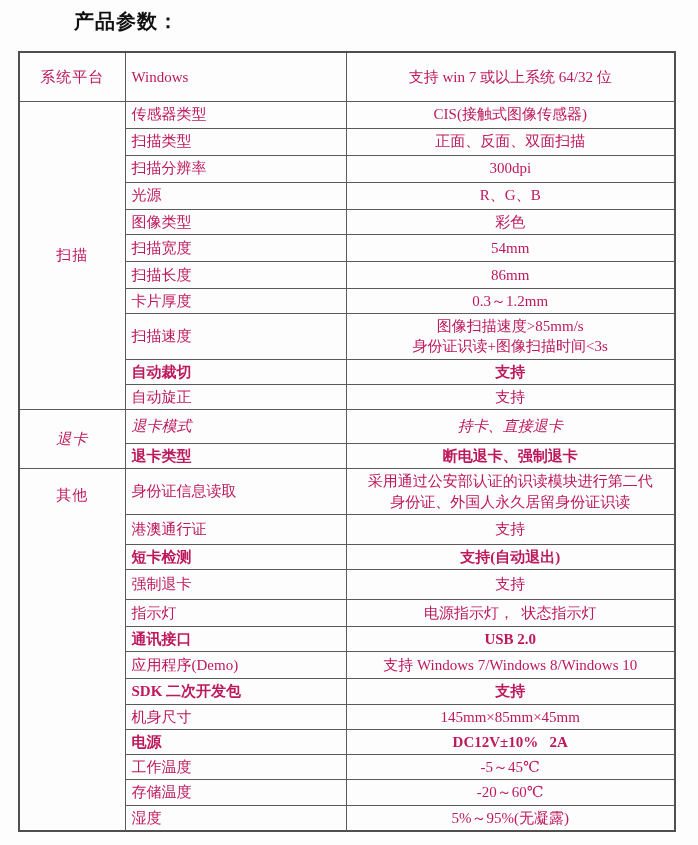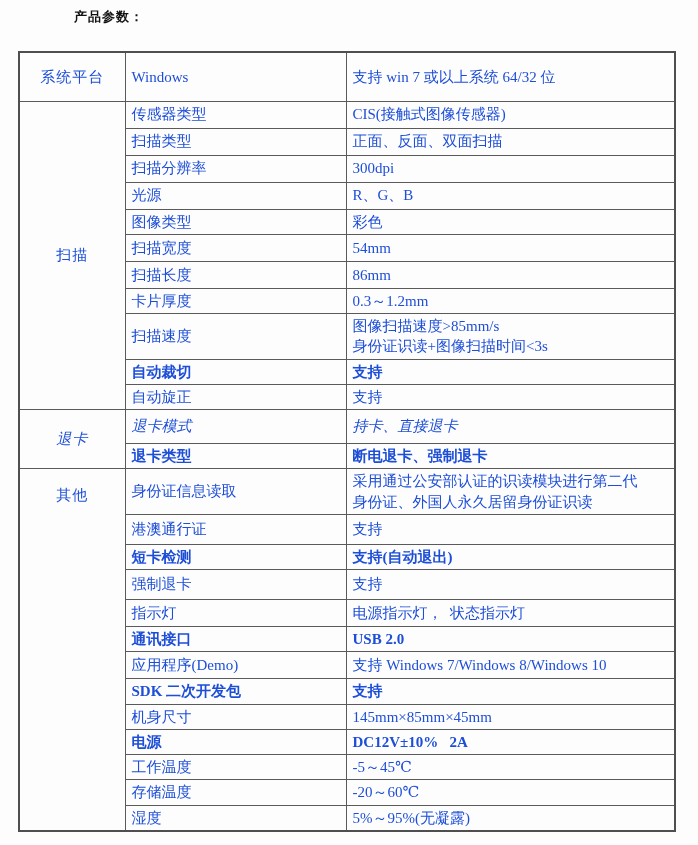--- a/index.html
+++ b/index.html
@@ -16,55 +16,55 @@
     position: relative;
     width: 698px;
     height: 845px;
     background: #fdfdfd;
     overflow: hidden;
   }
   .title {
     position: absolute;
     left: 74px;
     top: 8px;
-    font-size: 13px;
+    font-size: 20px;
     font-weight: bold;
     letter-spacing: 1px;
     color: #111111;
   }
   table.spec {
     position: absolute;
     left: 18px;
     top: 51px;
     width: 656px;
     border-collapse: collapse;
     table-layout: fixed;
     font-size: 15px;
-    color: #1d4ed8;
+    color: #be185d;
     border: 2px solid #4f4f4f;
   }
   table.spec td {
     border: 1px solid #5a5a5a;
     padding: 2px 6px;
     vertical-align: middle;
     overflow: hidden;
     line-height: 1.35;
   }
   td.group {
     text-align: center;
     padding-left: 2px;
     padding-right: 2px;
     letter-spacing: 1px;
   }
   td.group.va-top {
     vertical-align: top;
     padding-top: 16px;
   }
   td.pname { padding-left: 9px; }
-  td.pvalue { padding-left: 6px; white-space: pre-wrap; }
+  td.pvalue { padding-left: 6px; white-space: pre-wrap; text-align: center; }
   
   tr.rA { height: 49px; }
   tr.rB { height: 27px; }
   tr.rC { height: 24px; padding-left: 35px; }
   tr.rD { height: 40px; }
   tr.rE { height: 25px; font-weight: bold; }
   tr.rF { height: 21px; }
   tr.rG { height: 34px; font-style: italic; }
   tr.rH { height: 42px; }
   tr.rI { height: 30px; }

